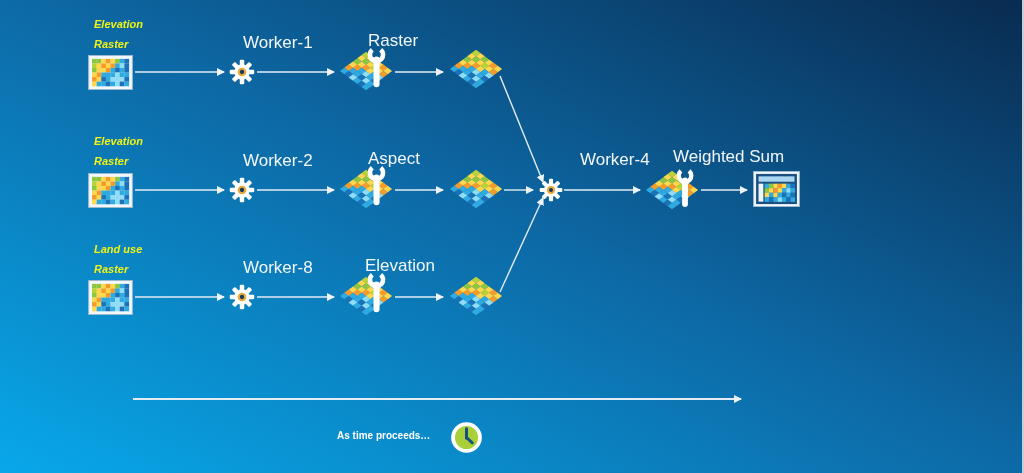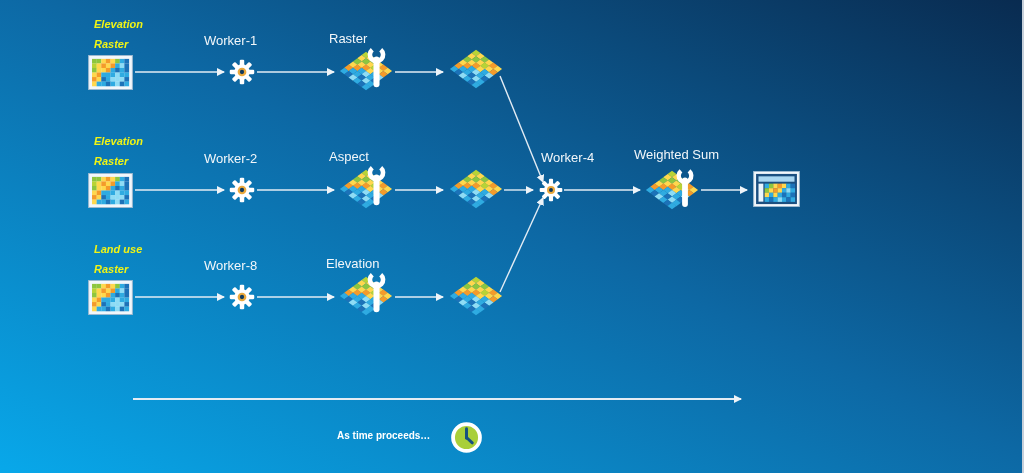--- a/index.html
+++ b/index.html
@@ -6,21 +6,21 @@
   .stage{
     position:relative;width:1024px;height:473px;overflow:hidden;
     background:linear-gradient(to top right,#08a8ea 0%,#0d68a4 52%,#092b50 100%);
     font-family:"Liberation Sans",sans-serif;
   }
   .edge{position:absolute;top:0;right:0;width:2px;height:100%;background:#c7d0da;}
   svg.diagram{position:absolute;left:0;top:0;}
   .lab{position:absolute;white-space:nowrap;}
   .ylab{color:#f0f415;font-style:italic;font-weight:bold;font-size:11px;line-height:20px;margin-left:10px;}
   .ylab2{color:#f0f415;font-style:italic;font-weight:bold;font-size:15px;line-height:21px;}
-  .nlab{color:#f3f7fa;font-size:13px;}
+  .nlab{color:#f3f7fa;font-size:17px;margin-left:39px;}
   .title{color:#eef3a5;font-style:italic;font-size:15px;font-weight:bold;letter-spacing:-0.3px;}
   .tlab{color:#ffffff;font-size:10px;font-weight:bold;}
 </style>
 </head>
 <body>
 
 <div class="stage">
 
   <svg class="diagram" width="1024" height="473" viewBox="0 0 1024 473">
     <defs>

